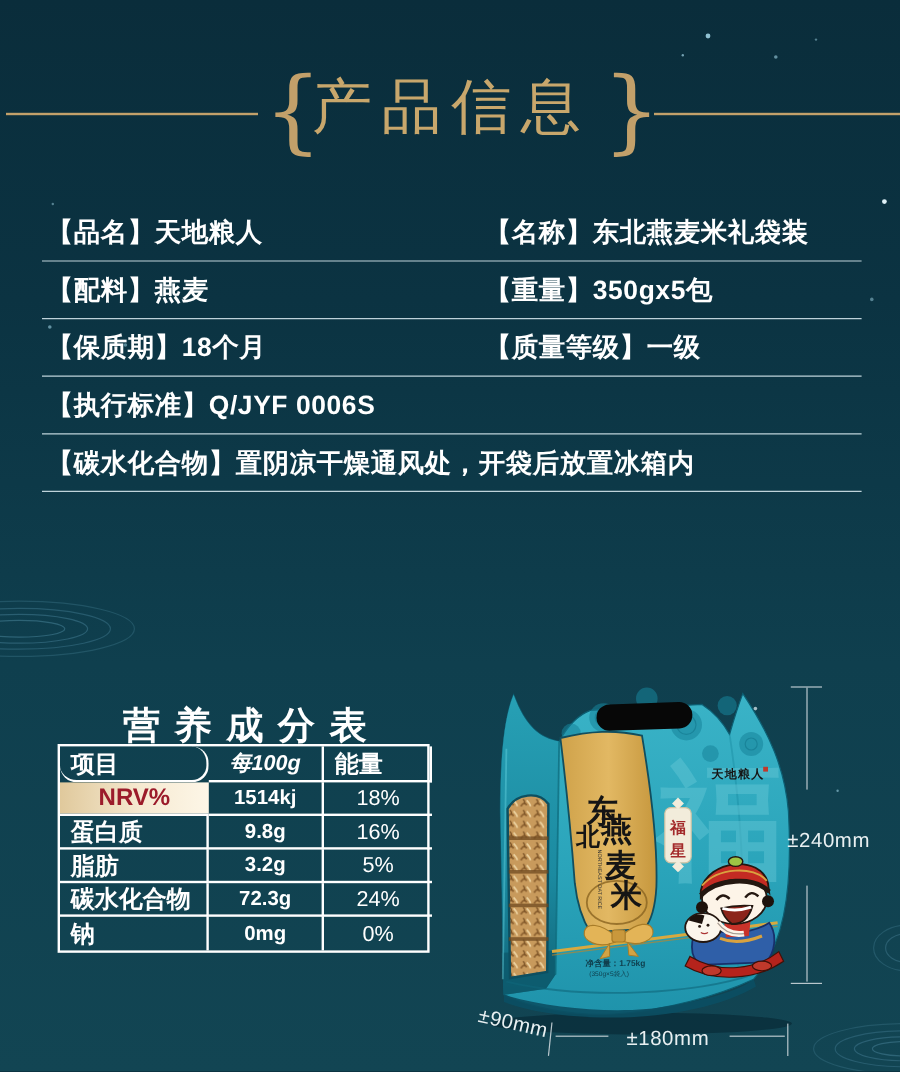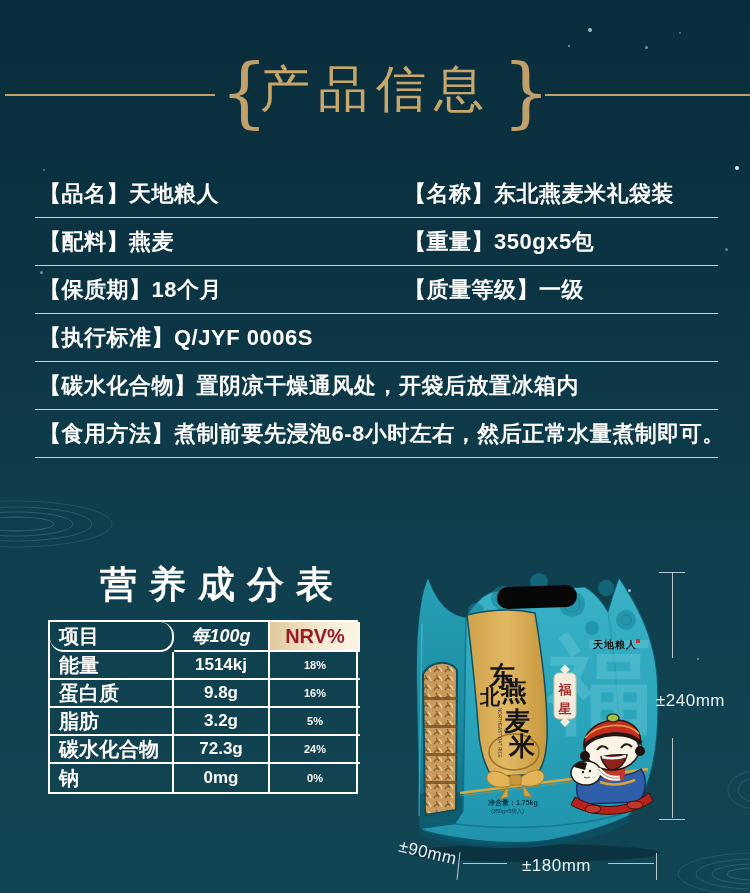--- a/index.html
+++ b/index.html
@@ -20,32 +20,32 @@
     color:#c8a76c;font-size:50px;font-weight:400;letter-spacing:8px;}
   
   .info{position:absolute;left:35px;top:170px;width:683px;}
   .info-row{height:47px;display:flex;align-items:center;
     border-bottom:1px solid rgba(222,238,244,.85);
     color:#ffffff;font-size:22px;font-weight:700;letter-spacing:.5px;white-space:nowrap;}
   .info-cell.left{width:365px;padding-left:4px;}
   .info-cell.right{flex:1;}
   .info-cell.full{width:100%;padding-left:4px;}
   
-  .ntitle{position:absolute;left:100px;top:560px;width:220px;text-align:center;
-    color:#ffffff;font-size:37px;font-weight:700;letter-spacing:12px;white-space:nowrap;}
+  .ntitle{position:absolute;left:100px;top:584px;width:220px;text-align:center;
+    color:#ffffff;font-size:31px;font-weight:700;letter-spacing:12px;white-space:nowrap;}
   .ntable{position:absolute;left:48px;top:620px;width:310px;
     display:grid;grid-template-columns:124px 96px 90px;grid-template-rows:30px repeat(5,28px);
     border:2px solid #ffffff;box-sizing:border-box;color:#fff;}
   .ncell{border-right:2px solid #ffffff;border-bottom:2px solid #ffffff;
     display:flex;align-items:center;box-sizing:border-box;}
   .ncell.lastcol{border-right:none;}
   .ncell.lastrow{border-bottom:none;}
   .ncell.name{padding-left:9px;font-size:20px;font-weight:700;}
   .ncell.num{justify-content:center;font-size:17px;font-weight:700;}
-  .ncell.pct{justify-content:center;font-size:11px;font-weight:700;}
+  .ncell.pct{justify-content:center;font-size:18px;font-weight:400;}
   .ncell.h-item{padding-left:9px;font-size:20px;font-weight:700;border-radius:14px;}
   .ncell.h-per{justify-content:center;font-size:18px;font-weight:700;font-style:italic;}
   .ncell.h-nrv{justify-content:center;font-size:20px;font-weight:700;
     background:linear-gradient(90deg,#e0c99c 0%,#f6ead2 55%,#fdf6e7 100%);color:#9b1b2a;}
   
   .dim-v{position:absolute;width:0;border-left:1.5px solid #b9c7cd;}
   .dim-h{position:absolute;height:0;border-top:1.5px solid #b9c7cd;}
   .dim-text{position:absolute;color:#e9f0f2;font-size:17px;letter-spacing:.5px;white-space:nowrap;}
   
   .star{position:absolute;border-radius:50%;background:#9fd2e2;}
@@ -75,32 +75,29 @@
     <div class="info-row">
       <div class="info-cell left"><span>【保质期】</span><span>18个月</span></div>
       <div class="info-cell right"><span>【质量等级】</span><span>一级</span></div>
     </div>
     <div class="info-row">
       <div class="info-cell left"><span>【执行标准】</span><span>Q/JYF 0006S</span></div>
     </div>
     <div class="info-row">
       <div class="info-cell full"><span>【碳水化合物】</span><span>置阴凉干燥通风处，开袋后放置冰箱内</span></div>
     </div>
-    <div class="info-row">
-      <div class="info-cell full"><span>【食用方法】</span><span>煮制前要先浸泡6-8小时左右，然后正常水量煮制即可。</span></div>
-    </div>
   </div>
 
   <div class="ntitle">营养成分表</div>
   <div class="ntable">
     <div class="ncell h-item">项目</div>
     <div class="ncell h-per">每100g</div>
+    <div class="ncell name">能量</div>
+
     <div class="ncell h-nrv lastcol">NRV%</div>
-
-    <div class="ncell name">能量</div>
     <div class="ncell num">1514kj</div>
     <div class="ncell pct lastcol">18%</div>
 
     <div class="ncell name">蛋白质</div>
     <div class="ncell num">9.8g</div>
     <div class="ncell pct lastcol">16%</div>
 
     <div class="ncell name">脂肪</div>
     <div class="ncell num">3.2g</div>
     <div class="ncell pct lastcol">5%</div>

